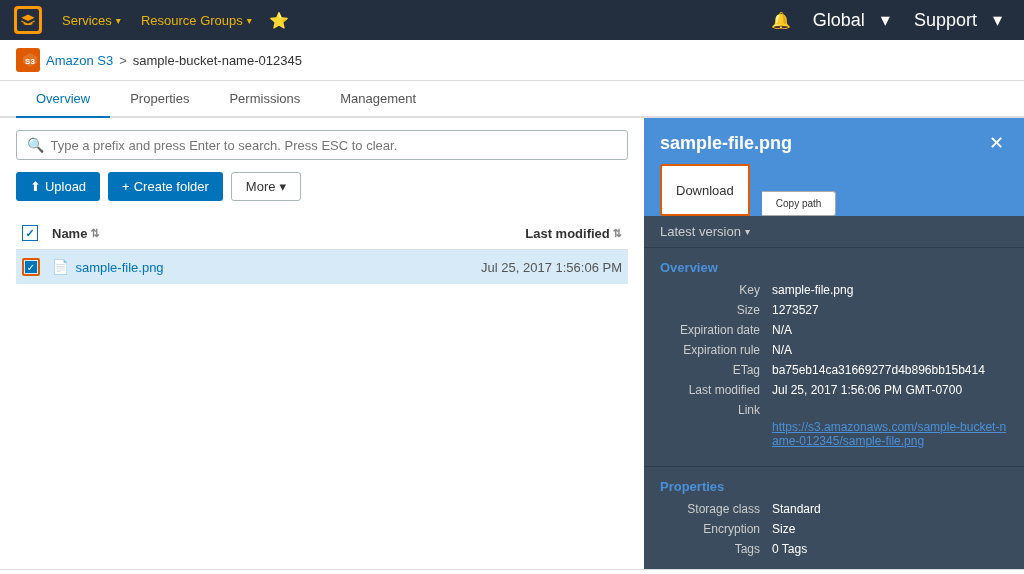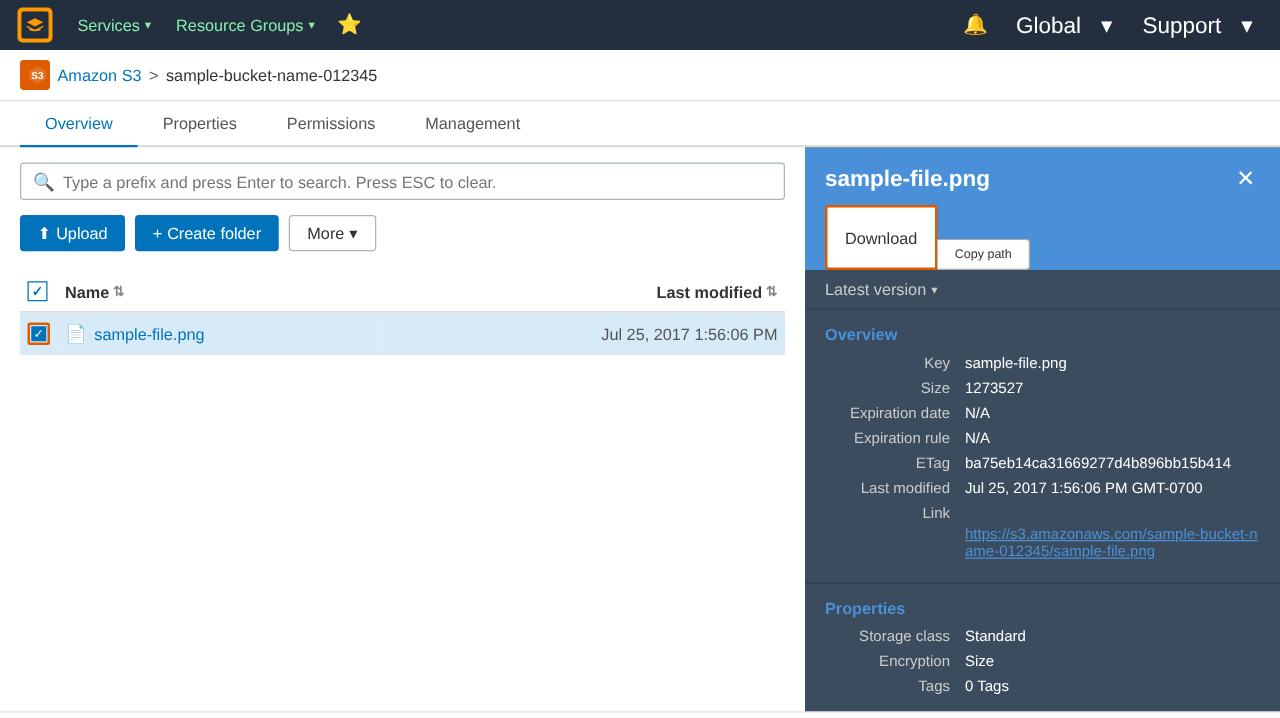--- a/index.html
+++ b/index.html
@@ -20,21 +20,21 @@
       display: flex; align-items: center; justify-content: center;
     }
     .nav-logo-icon {
       width: 28px; height: 28px;
       background: linear-gradient(135deg, #ff9900 50%, #f90 50%);
       border-radius: 4px;
       display: flex; align-items: center; justify-content: center;
       font-size: 16px;
     }
     .nav-item {
-      color: #86efac; font-size: 13px; padding: 0 10px; height: 40px;
+      color: #eab308; font-size: 13px; padding: 0 10px; height: 40px;
       display: flex; align-items: center; cursor: pointer; gap: 4px;
       white-space: nowrap;
       text-align: right;
     }
     .nav-item .caret { font-size: 10px; }
     .nav-star { color: #fff; font-size: 16px; padding: 0 8px; cursor: pointer; }
     .navbar-right { display: flex; align-items: center; gap: 4px; }
     .nav-bell { color: #fff; font-size: 16px; padding: 0 8px; cursor: pointer; }
     .nav-right-item {
       color: #fff; font-size: 18px; padding: 0 10px; height: 40px;
@@ -173,21 +173,21 @@
     .right-panel-title-row {
       display: flex;
       justify-content: space-between;
       align-items: center;
       margin-bottom: 10px;
     }
     .right-panel-title { color: #fff; font-size: 18px; font-weight: 600; }
     .close-btn { color: #fff; cursor: pointer; font-size: 18px; padding: 0 4px; }
     .right-panel-actions {
       display: flex;
-      gap: 0;
+      gap: 12px;
       margin-bottom: 0;
     }
     .rp-btn-download {
       background: #fff;
       color: #333;
       border: 2px solid #e05a00;
       padding: 6px 14px;
       cursor: pointer;
       font-size: 13px;
       font-weight: 500;

